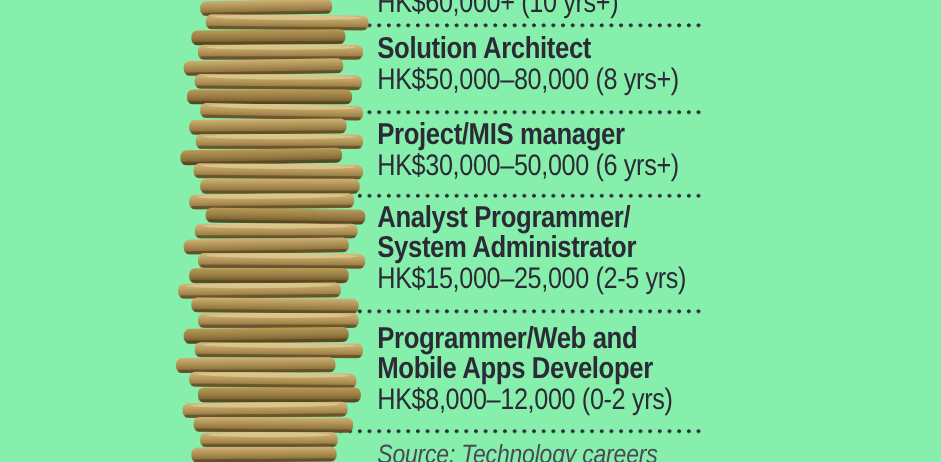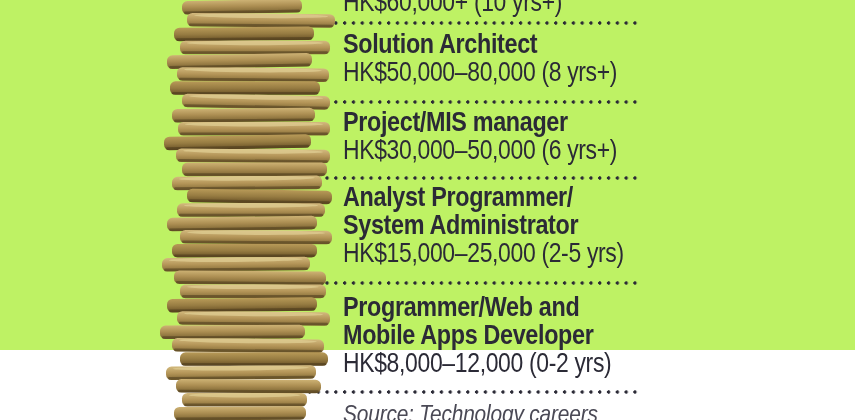--- a/index.html
+++ b/index.html
@@ -1,20 +1,20 @@
 <!DOCTYPE html>
 <html style="--text: #2b2a36; --dot: #2b2a36; --source-text: #4a4955; --coin-light: #d8c286; --coin-mid: #b1945a; --coin-dark: #6f5a2e; --background: #ffffff;"><head>
 <meta charset="utf-8">
 <style>
   html,body{margin:0;padding:0;}
   body{
     width:855px;height:420px;background:#fff;overflow:hidden;position:relative;
     font-family:"Liberation Sans",sans-serif;
   }
-  .stage{position:absolute;left:0;top:0;width:855px;height:350px;background:#bef264;}
+  .stage{position:absolute;left:0;top:0;width:855px;height:420px;background:#86efac;}
 
   
   .sep{
     position:absolute;left:299px;width:340px;height:4px;z-index:1;
     background-image:radial-gradient(circle at 1.7px 2px, var(--dot,#2b2a36) 1.45px, rgba(0,0,0,0) 1.95px);
     background-size:8.8px 4px;background-repeat:repeat-x;
   }
 
   
   .role{

